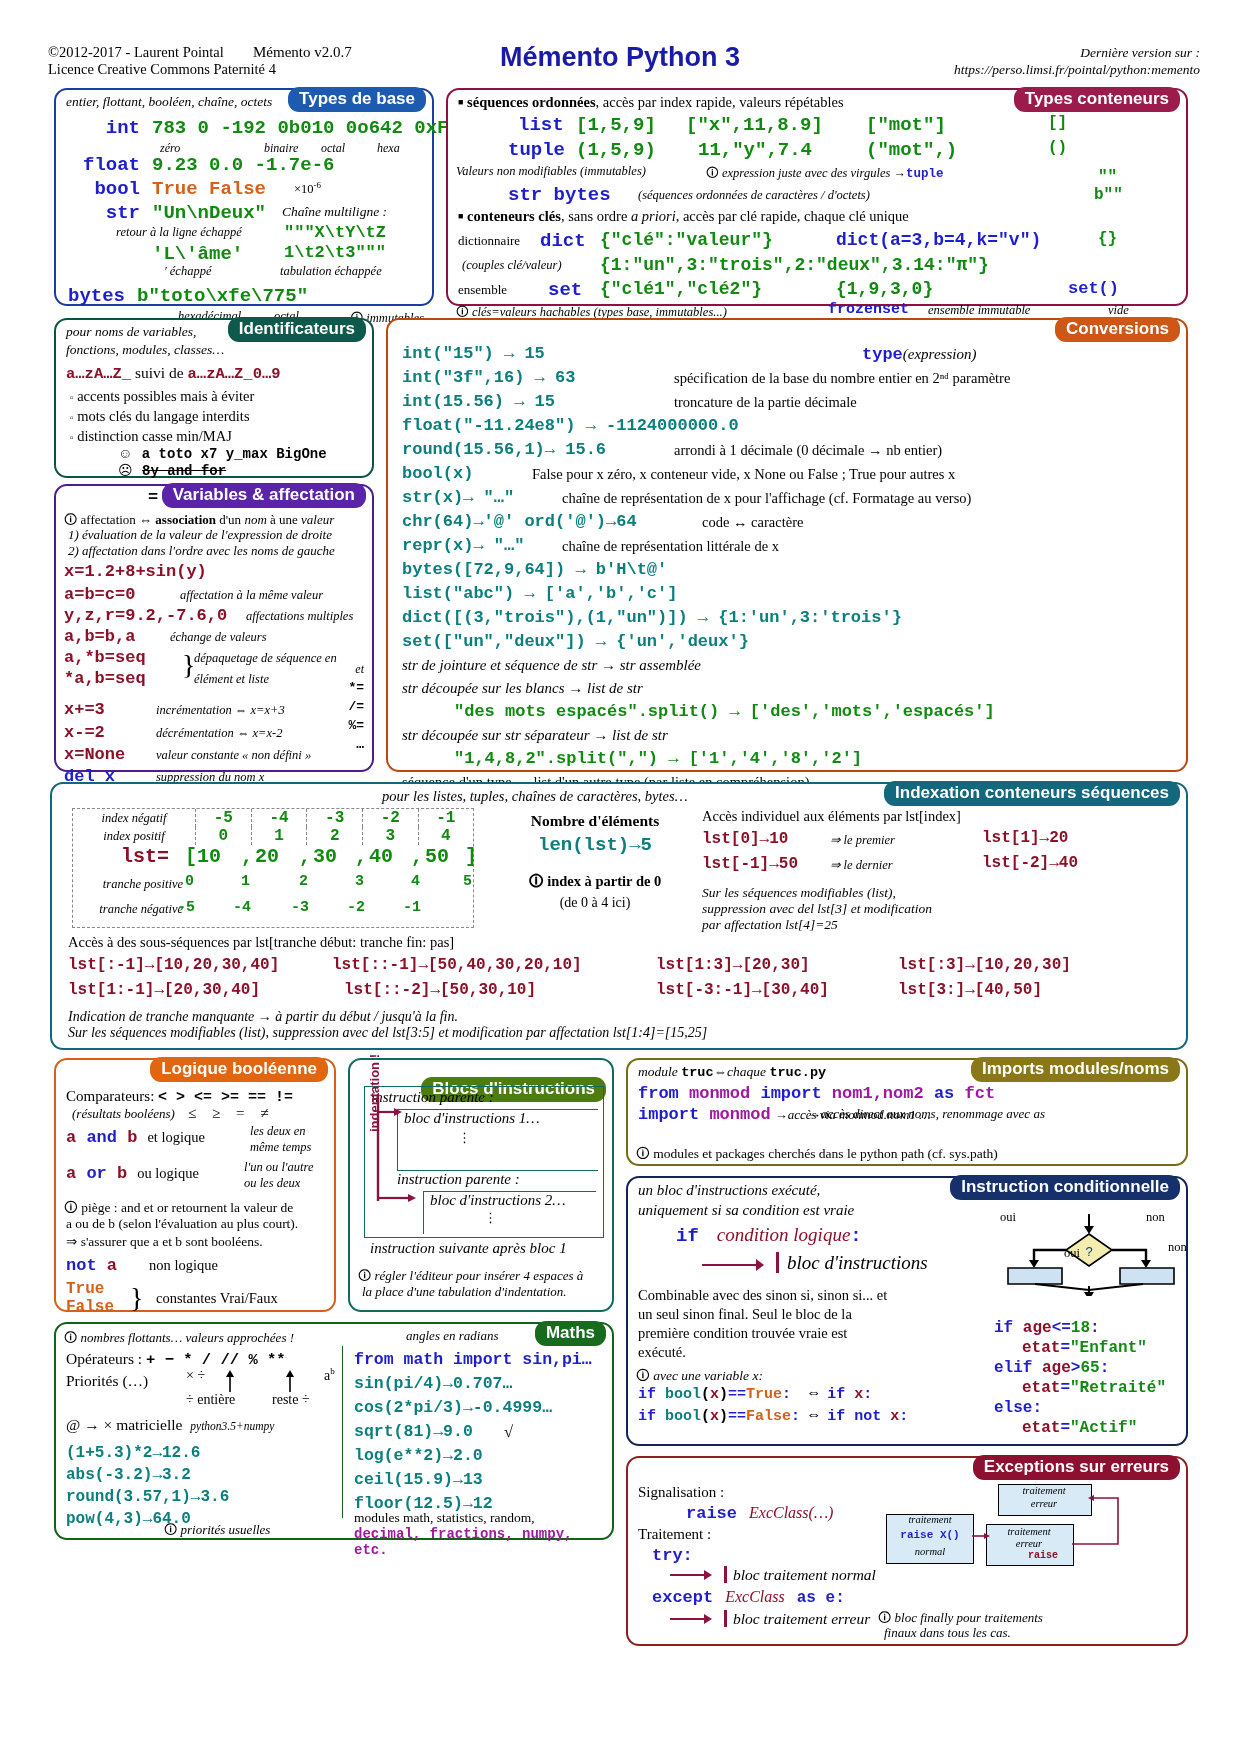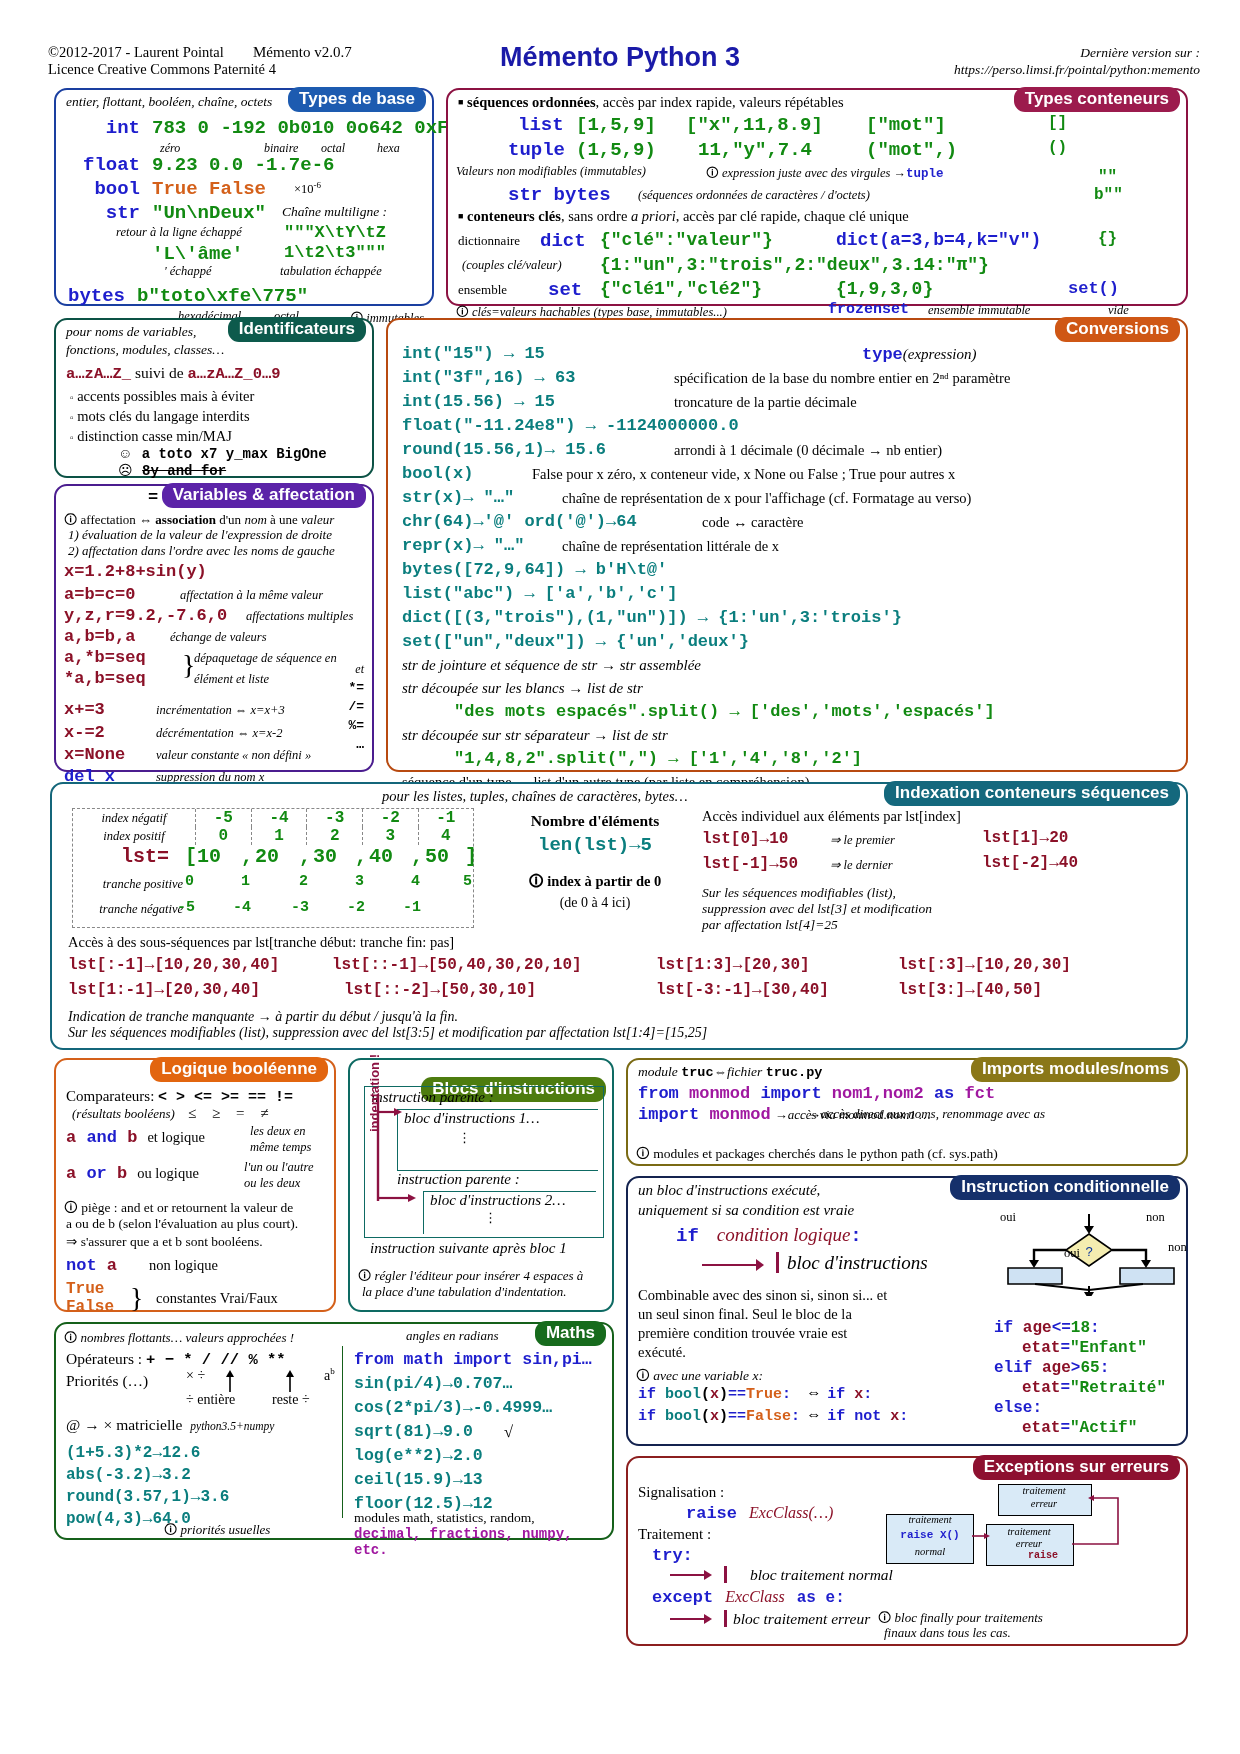--- a/index.html
+++ b/index.html
@@ -446,21 +446,21 @@
       <path d="M44 108 L52 112 L44 116 Z" fill="#8c1242"></path>
     </svg>
     <div style="position:absolute;left:17px;top:72px;transform:rotate(-90deg);transform-origin:left top;font-family:'Liberation Sans',sans-serif;font-weight:bold;font-size:13px;color:#8c1242;white-space:nowrap;">indentation !</div>
     <div class="warn note" style="position:absolute;left:8px;top:206px;font-size:13px;">&nbsp;<span>régler l'éditeur pour insérer 4 espaces à</span></div>
     <div class="note" style="position:absolute;left:12px;top:224px;font-size:13px;">la place d'une tabulation d'indentation.</div>
   </div>
 
   <div class="box c-olive" style="left:626px;top:1058px;width:562px;height:108px;">
     <div class="tab t-olive">Imports modules/noms</div>
     <div class="note" style="position:absolute;left:10px;top:4px;font-size:13.5px;">
-      <span>module </span><span class="mono" style="font-style:normal;">truc</span><span>⇔fichier </span><span class="mono" style="font-style:normal;">truc.py</span>
+      <span>module </span><span class="mono" style="font-style:normal;">truc</span><span>⇔chaque </span><span class="mono" style="font-style:normal;">truc.py</span>
     </div>
     <div class="mono" style="position:absolute;left:10px;top:24px;font-size:17px;">
       <span class="kw">from</span> <span class="mag">monmod</span> <span class="kw">import</span> <span class="mag">nom1,nom2</span> <span class="kw">as</span> <span class="mag">fct</span>
     </div>
     <div class="note" style="position:absolute;left:180px;top:46px;font-size:13px;">→accès direct aux noms, renommage avec as</div>
     <div style="position:absolute;left:10px;top:45px;">
       <span class="mono" style="font-size:17px;"><span class="kw">import</span> <span class="mag">monmod</span></span>
       <span class="note" style="font-size:13px;">→accès via monmod.nom1 …</span>
     </div>
     <div class="warn" style="position:absolute;left:8px;top:84px;font-size:13.5px;">&nbsp;<span>modules et packages cherchés dans le python path (cf. sys.path)</span></div>
@@ -574,21 +574,21 @@
       <span class="mono kw" style="font-size:17px;">raise</span>
       <span class="it" style="font-size:16px;color:#8b1128;margin-left:8px;">ExcClass(…)</span>
     </div>
     <div style="position:absolute;left:10px;top:68px;font-size:15px;">Traitement :</div>
     <div class="mono kw" style="position:absolute;left:24px;top:88px;font-size:17px;">try:</div>
     <div style="position:absolute;left:40px;top:108px;">
       <svg width="52" height="18" style="vertical-align:-4px;">
         <path d="M2 9 L38 9" stroke="#8c1242" stroke-width="2"></path>
           <path d="M36 4 L44 9 L36 14 Z" fill="#8c1242"></path>
       </svg>
-      <span style="border-left:3px solid #8c1242;padding-left:23px;font-style:italic;font-size:15.5px;">bloc traitement normal</span>
+      <span style="border-left:3px solid #8c1242;padding-left:6px;font-style:italic;font-size:15.5px;">bloc traitement normal</span>
     </div>
     <div style="position:absolute;left:24px;top:130px;">
       <span class="m
 
 ono mono kw" style="font-size:17px;">except</span>
       <span class="it" style="font-size:16px;color:#8b1128;margin-left:8px;">ExcClass</span>
       <span class="mono kw" style="font-size:16px;margin-left:8px;">as e:</span>
     </div>
     <div style="position:absolute;left:40px;top:152px;">
       <svg width="52" height="18" style="vertical-align:-4px;">

